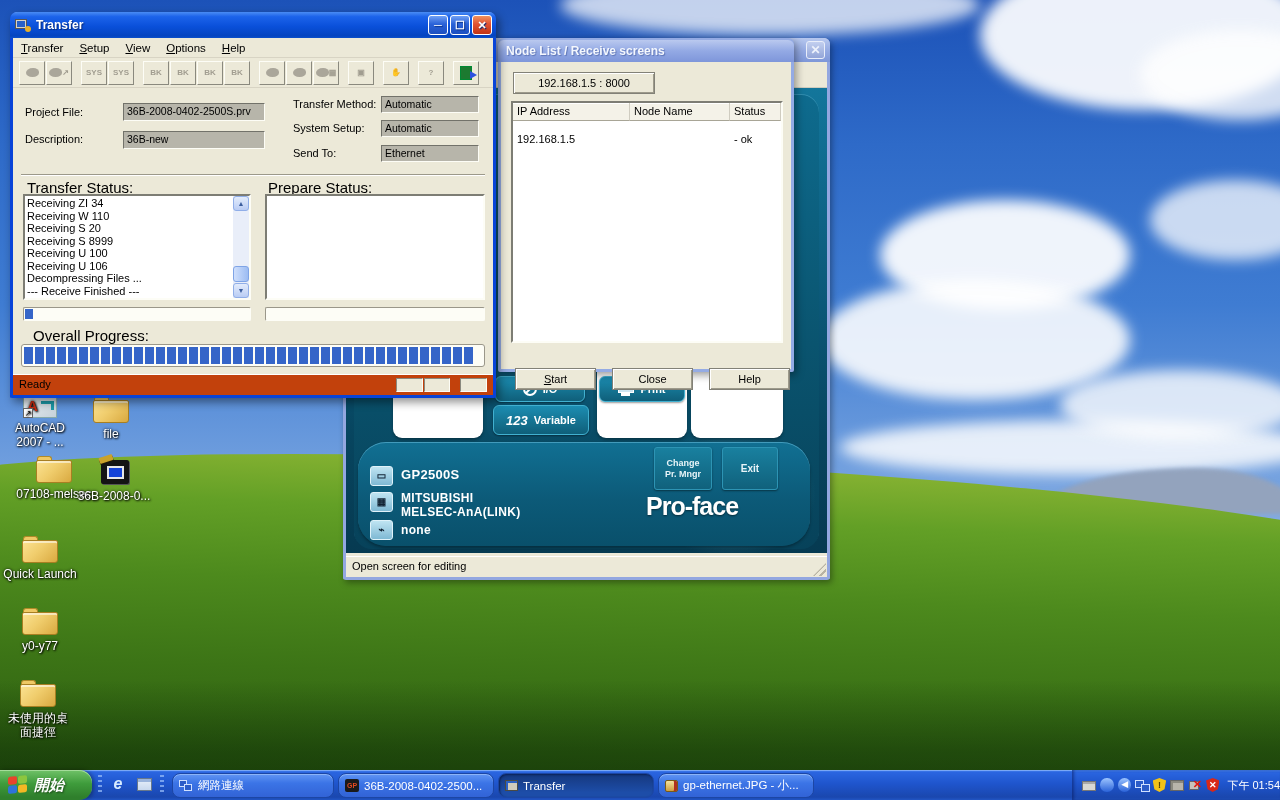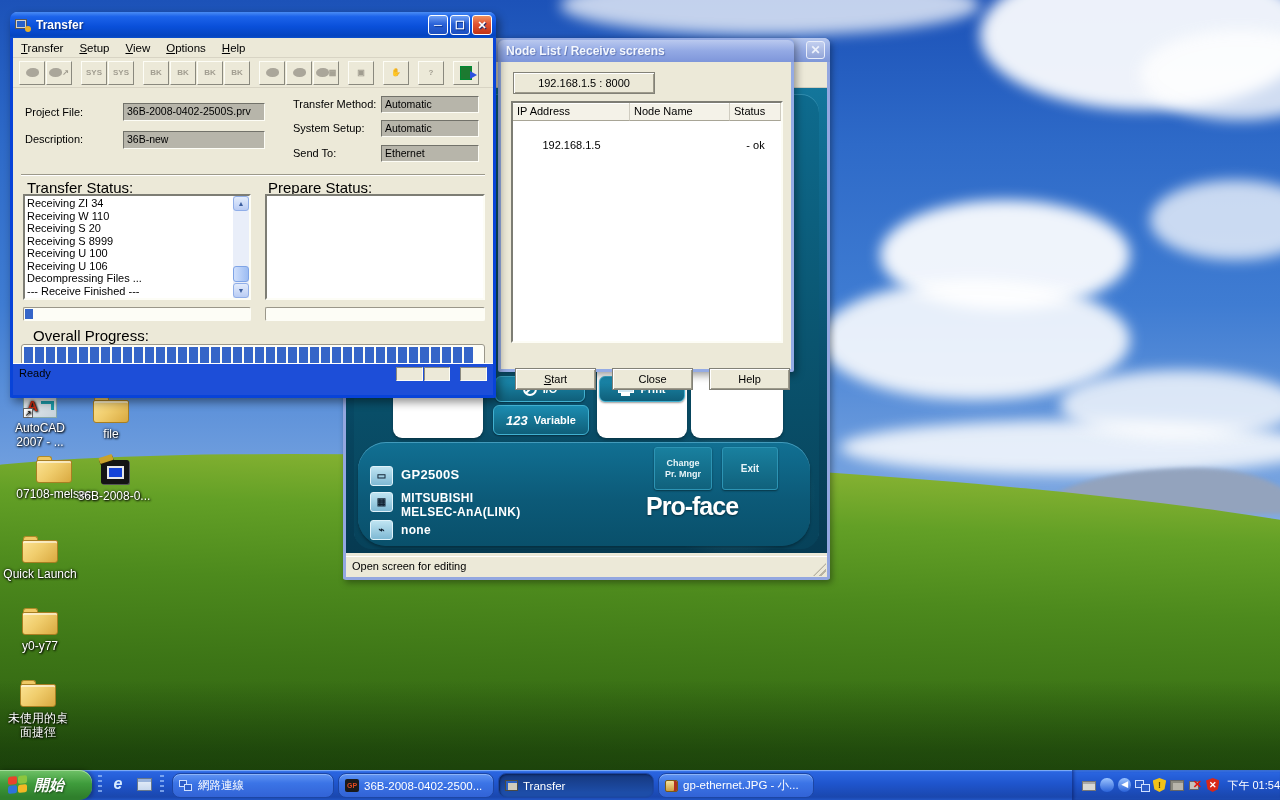--- a/index.html
+++ b/index.html
@@ -60,21 +60,21 @@
 
   
   .dlg { position:absolute; left:498px; top:38px; width:296px; height:334px; background:#ece9d8; border:3px solid #94abe4; border-radius:6px 6px 2px 2px; box-shadow:2px 3px 8px rgba(0,0,0,.4); }
   .dlg-title { position:absolute; left:-3px; right:-3px; top:-1px; height:22px; border-radius:6px 6px 0 0; background:linear-gradient(180deg,#bac9ef 0%,#93a9e4 50%,#7e96da 100%); color:#f4f7fd; font-weight:bold; font-size:12px; padding:4px 0 0 8px; text-shadow:1px 1px 1px #5d74b5; }
   .dlg-body { position:absolute; left:0; right:0; top:22px; bottom:0; }
   .ip-btn { position:absolute; left:12px; top:9px; width:142px; height:22px; line-height:20px; }
   .lview { position:absolute; left:10px; top:38px; width:272px; height:242px; background:#fff; border:2px solid; border-color:#7d7d74 #fdfdf6 #fdfdf6 #7d7d74; font-size:11px; }
   .lv-head { display:flex; height:18px; background:#f4f2e8; }
   .lv-head .hc { border-right:1px solid #cfccc0; border-bottom:1px solid #a8a596; box-shadow:inset 0 1px 0 #fff; padding:2px 4px; color:#000; }
   .lv-row { display:flex; height:15px; }
-  .lv-row .rc { padding:18px 4px; color:#000;text-align:center; }
+  .lv-row .rc { padding:12px 4px; color:#000; }
   .c1 { width:117px; } .c2 { width:100px; } .c3 { flex:1; }
   .dlg-btn { position:absolute; top:305px; width:81px; height:22px; line-height:20px; }
 
   
   .twin { position:absolute; left:10px; top:12px; width:486px; height:386px; background:#ece9d8; border:3px solid #0843d8; border-top:none; border-radius:7px 7px 2px 2px; box-shadow:3px 4px 10px rgba(0,0,0,.45); }
   .t-title { position:absolute; left:-3px; right:-3px; top:0; height:26px; border-radius:7px 7px 0 0; background:linear-gradient(180deg,#4a8cf4 0%,#1c63ea 18%,#0a50da 55%,#0444c0 92%,#0b50cc 100%); display:flex; align-items:center; color:#fff; font-weight:bold; font-size:12px; padding-left:5px; text-shadow:1px 1px 1px #03287a; }
   .t-title .ticon { width:16px; height:14px; margin-right:5px; position:relative; }
   .ticon .m1 { position:absolute; left:0; top:1px; width:12px; height:10px; background:#d8d4c8; border:1px solid #555; }
   .ticon .m2 { position:absolute; left:2px; top:3px; width:8px; height:6px; background:#2860c8; }
   .ticon .m3 { position:absolute; right:0; bottom:0; width:6px; height:6px; background:#e8b028; border-radius:50%; }
@@ -99,21 +99,21 @@
   .lbox { position:absolute; background:#fff; border:2px solid; border-color:#7d7d74 #fdfdf6 #fdfdf6 #7d7d74; font-size:11px; line-height:12.5px; color:#000; }
   .lbox .items { position:absolute; left:2px; top:1px; right:18px; }
   .sbar { position:absolute; right:0; top:0; bottom:0; width:16px; background:#e9eef9; }
   .sarw { position:absolute; left:0; width:16px; height:15px; background:linear-gradient(180deg,#e3ecfc,#b9ccf4); border:1px solid #90aee8; border-radius:3px; color:#3c5e9e; font-size:7px; text-align:center; line-height:13px; }
   .sthumb { position:absolute; left:0; width:16px; height:16px; background:linear-gradient(90deg,#cfdffc,#9cbcf2); border:1px solid #7fa4e6; border-radius:3px; }
   .pbar { position:absolute; height:14px; background:#fdfdf6; border:1px solid; border-color:#9a978a #fdfdf6 #fdfdf6 #9a978a; border-radius:2px; padding:1px; display:flex; gap:2px; }
   .pbar .pseg { width:8px; height:10px; background:#3565c8; }
   .pbar-big { position:absolute; left:8px; top:332px; width:464px; height:23px; background:#fdfdf6; border:1px solid #9a978a; border-radius:3px; padding:2px; display:flex; gap:2px; overflow:hidden; }
   .pbar-big .pseg { flex:0 0 9px; height:17px; background:#3565c8; }
   .pbar-big .pseg.empty { background:transparent; }
-  .t-status { position:absolute; left:0; right:0; bottom:0; height:32px; background:#1d4ed8; border-top:1px solid #fff; font-size:11px; padding:3px 0 0 6px; color:#000; }
+  .t-status { position:absolute; left:0; right:0; bottom:0; height:21px; background:#c2410c; border-top:1px solid #fff; font-size:11px; padding:3px 0 0 6px; color:#000; }
   .t-status .sb { position:absolute; top:3px; height:14px; background:#ece9d8; border:1px solid; border-color:#8a897e #fdfdf6 #fdfdf6 #8a897e; }
 
   
   .taskbar { position:absolute; left:0; top:770px; width:1280px; height:30px; background:linear-gradient(180deg,#4a86f0 0%,#2a65e0 8%,#1f55cd 45%,#1a47ae 90%,#2155c4 100%); box-shadow:inset 0 1px 0 #79a7f5; z-index:50; }
   .startbtn { position:absolute; left:0; top:0; width:92px; height:30px; border-radius:0 13px 13px 0; background:linear-gradient(180deg,#70c268 0%,#3f9c3c 45%,#2f7f2c 90%); box-shadow:inset 0 1px 0 #a4dc9a, 2px 0 4px rgba(0,0,0,.35); display:flex; align-items:center; gap:6px; padding-left:8px; color:#fff; font-size:15px; font-weight:bold; font-style:italic; text-shadow:1px 1px 2px #1c4a18; }
   .winflag { width:20px; height:18px; display:grid; grid-template-columns:9px 9px; grid-template-rows:8px 8px; gap:1px; transform:skewY(-6deg); }
   .winflag i { border-radius:2px; }
   .ql-sep { position:absolute; top:5px; width:4px; height:20px; background:repeating-linear-gradient(180deg,#9cc0fa 0 2px,transparent 2px 5px); opacity:.7; }
   .ql-icon { position:absolute; top:5px; width:20px; height:20px; text-align:center; }
   .tkbtn { position:absolute; top:3px; height:25px; border-radius:8px; background:linear-gradient(180deg,#6296f4 0%,#3b74e6 40%,#3263d6 100%); border:1px solid #1c46a4; box-shadow:inset 0 1px 0 #8cb4f8; color:#fff; font-size:11.5px; display:flex; align-items:center; gap:5px; padding:0 6px; white-space:nowrap; overflow:hidden; }

